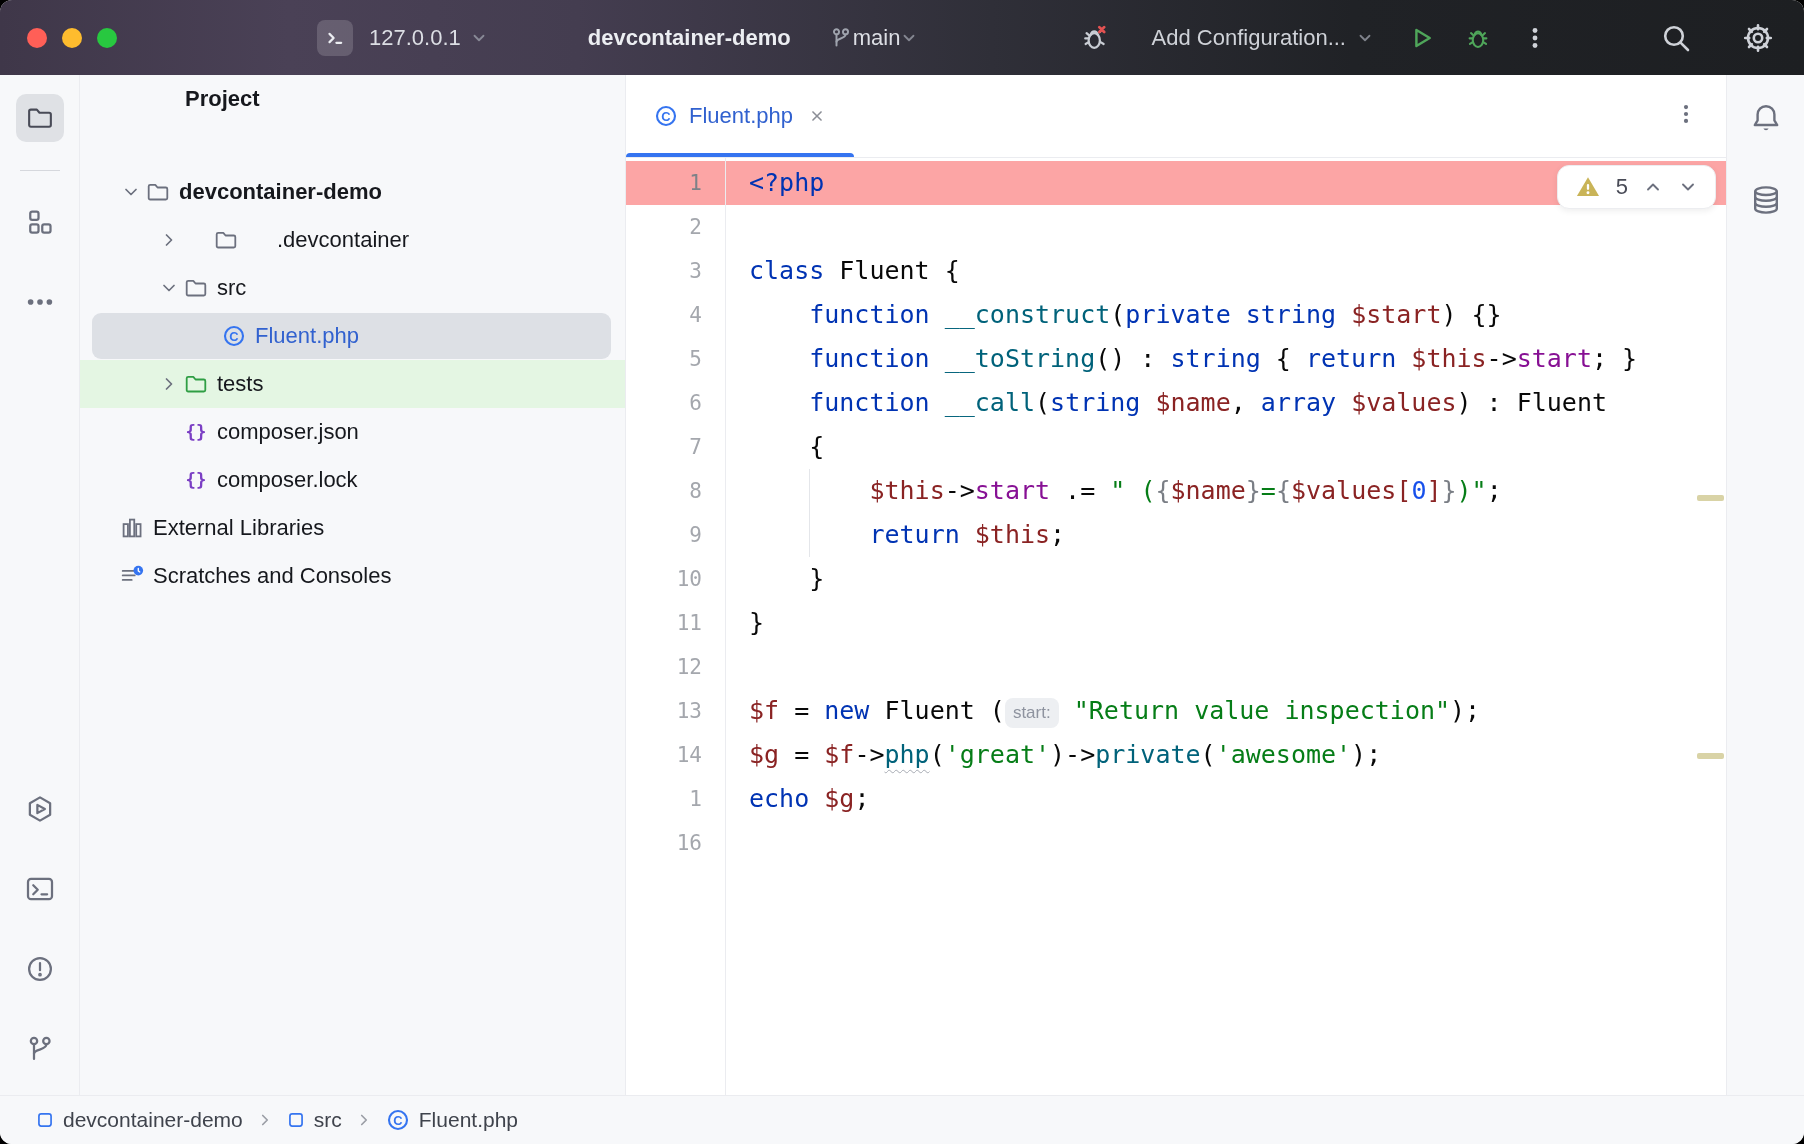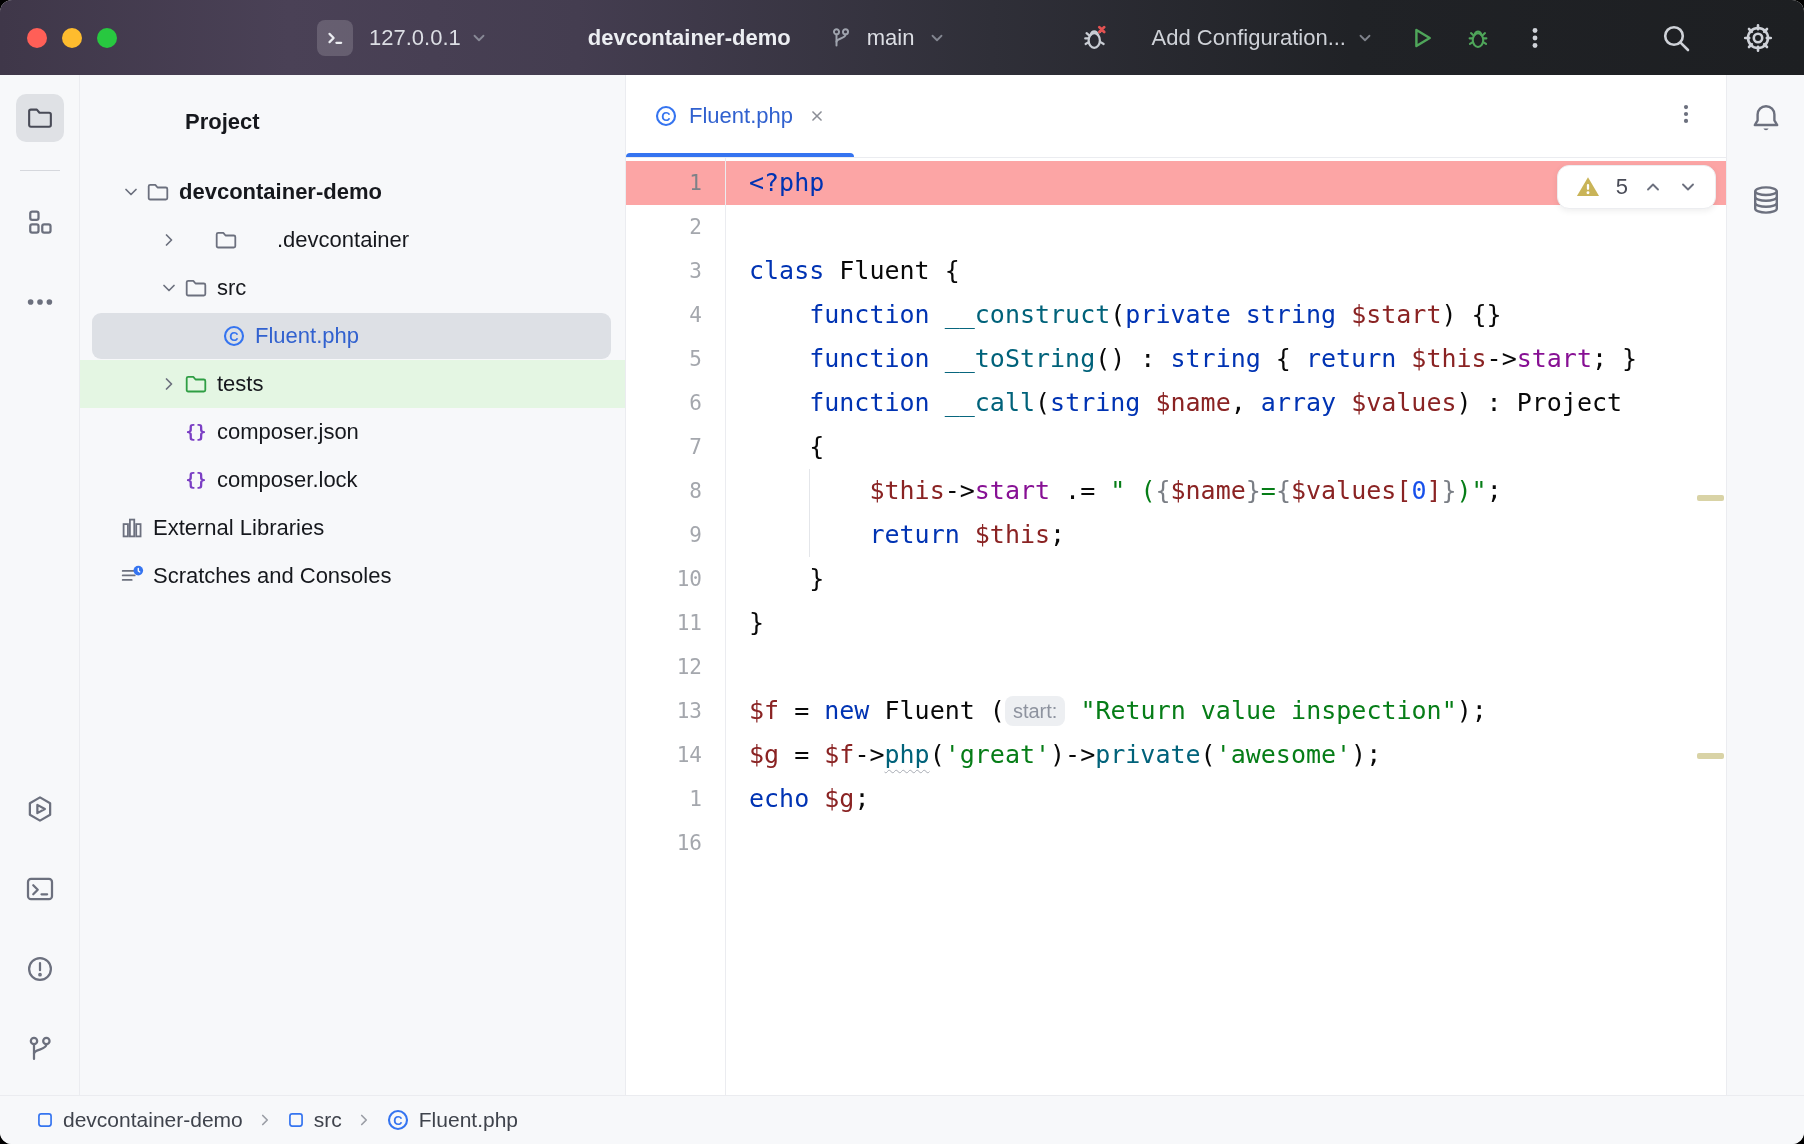--- a/index.html
+++ b/index.html
@@ -10,41 +10,41 @@
   .titlebar{position:absolute;top:0;left:0;right:0;height:75px;
     background:linear-gradient(90deg,#3f3749 0%,#4a4156 16%,#443d50 32%,#2f2f38 55%,#202226 75%,#1d1f22 100%);
     display:flex;align-items:center;color:#d6d8de;}
   .lights{display:flex;gap:15px;padding-left:27px;}
   .light{width:20px;height:20px;border-radius:50%;}
   .light.red{background:#ff5f57}.light.yellow{background:#febc2e}.light.green{background:#28c840}
   .tb-terminal{margin-left:200px;width:36px;height:36px;border-radius:8px;background:rgba(255,255,255,.16);
     display:flex;align-items:center;justify-content:center;}
   .tb-host{margin-left:16px;display:flex;align-items:center;gap:9px;font-size:22px;color:#dcdee4;}
   .tb-project{margin-left:100px;font-size:22px;font-weight:700;color:#eceef2;}
-  .tb-branch{margin-left:38px;display:flex;align-items:center;gap:14px;font-size:22px;color:#dcdee4;}
+  .tb-branch{margin-left:38px;display:flex;align-items:center;gap:0;font-size:22px;color:#dcdee4;}
   .tb-right{margin-left:auto;display:flex;align-items:center;padding-right:30px;}
   .tb-addcfg{display:flex;align-items:center;gap:10px;font-size:22px;color:#cfd2d8;margin-left:42px;}
   .tbi{display:flex;align-items:center;justify-content:center;cursor:default;}
   .chev{opacity:.75}
 
   
   .stripe-left{position:absolute;top:75px;left:0;width:79px;bottom:48px;background:#f7f8fa;border-right:1px solid #ebecf0;}
   .project-panel{position:absolute;top:75px;left:80px;width:545px;bottom:48px;background:#f7f8fa;border-right:1px solid #ebecf0;}
   .editor{position:absolute;top:75px;left:626px;right:78px;bottom:48px;background:#fff;}
   .stripe-right{position:absolute;top:75px;right:0;width:77px;bottom:48px;background:#f7f8fa;border-left:1px solid #ebecf0;}
   .statusbar{position:absolute;left:0;right:0;bottom:0;height:48px;background:#f7f8fa;border-top:1px solid #ebecf0;
     display:flex;align-items:center;padding:0 32px 0 36px;font-size:21px;color:#43454d;}
 
   
   .sicon{position:absolute;left:50%;transform:translateX(-50%);}
   .tool-active{width:48px;height:48px;border-radius:10px;background:#dfe1e5;display:flex;align-items:center;justify-content:center;}
   .stripe-div{position:absolute;left:50%;transform:translateX(-50%);width:40px;height:1px;background:#d6d8dd;}
 
   
-  .panel-header{position:absolute;top:34px;left:105px;font-size:22px;font-weight:700;color:#16181d;}
+  .panel-header{position:absolute;top:11px;left:105px;font-size:22px;font-weight:700;color:#16181d;}
   #tree{position:absolute;top:93px;left:0;right:0;}
   .row{position:relative;height:48px;display:flex;align-items:center;font-size:22px;color:#16181d;cursor:default;}
   .row > *{position:relative;z-index:1;}
   .row.selected::before{content:"";position:absolute;left:12px;right:14px;top:1px;bottom:1px;background:#dde0e5;border-radius:9px;z-index:0;}
   .row.green::before{content:"";position:absolute;left:0;right:0;top:0;bottom:0;background:#e4f6e3;z-index:0;}
   .t-chev{width:22px;height:22px;flex:0 0 22px;margin-right:4px;display:flex;align-items:center;justify-content:center;}
   .t-icon{width:24px;height:24px;flex:0 0 24px;margin-right:9px;display:flex;align-items:center;justify-content:center;}
   .t-label.bold{font-weight:700;}
   .t-label.blue{color:#3161cf;}
 
@@ -62,21 +62,21 @@
   .cl.current{background:#fca5a5;}
   #gutter{position:absolute;top:4px;left:0;width:76px;text-align:right;z-index:2;}
   .gn{height:44px;line-height:44px;font-family:"DejaVu Sans Mono",monospace;font-size:21px;color:#a4a7ad;}
   .gn.current{color:#7e8188;}
   .gutter-line{position:absolute;left:99px;top:0;bottom:0;width:1px;background:#ebecf0;z-index:2;}
   .indent-guide{position:absolute;left:183px;top:312px;height:88px;width:1px;background:#e4e6ea;z-index:1;}
   .k{color:#0033b3}.t{color:#080808}.f{color:#00627a}.m{color:#00627a}
   .v{color:#8a2323}.p{color:#871094}.s{color:#067d17}.n{color:#1750eb}.br{color:#7a7e85}
   .sq{text-decoration:underline;text-decoration-style:wavy;text-decoration-color:#a7abb3;text-decoration-thickness:1px;text-underline-offset:6px;}
   .hint{display:inline-block;background:#edeff2;color:#8e939f;border-radius:8px;
-        font-family:"Liberation Sans",sans-serif;font-size:20px;line-height:30px;padding:0 8px;vertical-align:1px;}
+        font-family:"Liberation Sans",sans-serif;font-size:17px;line-height:30px;padding:0 8px;vertical-align:1px;}
   .inspection-widget{position:absolute;top:8px;right:10px;height:42px;background:#fff;border:1px solid #ecedf0;
      border-radius:12px;box-shadow:0 2px 6px rgba(0,0,0,.07);display:flex;align-items:center;gap:15px;padding:0 17px;z-index:5;}
   .insp-count{font-size:22px;color:#494b57;}
   .stripe-mark{position:absolute;right:2px;width:27px;height:6px;background:#d9d3a6;border-radius:2px;z-index:4;}
   .mark1{top:338px;} .mark2{top:596px;}
 
   
   #breadcrumbs{display:flex;align-items:center;gap:13px;}
   .crumb{display:flex;align-items:center;gap:9px;color:#3f434c;}
   .crumb-sep{color:#9b9ea6;display:flex;}
@@ -350,21 +350,21 @@
       </span>
     </div>
     <div class="code-area">
       <div class="indent-guide"></div>
       <div id="code-lines">
           <div class="cl current"><span class="k">&lt;?php</span></div>
           <div class="cl"></div>
           <div class="cl"><span class="k">class</span><span class="t"> Fluent {</span></div>
           <div class="cl"><span class="t">    </span><span class="k">function</span><span class="t"> </span><span class="f">__construct</span><span class="t">(</span><span class="k">private</span><span class="t"> </span><span class="k">string</span><span class="t"> </span><span class="v">$start</span><span class="t">) {}</span></div>
           <div class="cl"><span class="t">    </span><span class="k">function</span><span class="t"> </span><span class="f">__toString</span><span class="t">() : </span><span class="k">string</span><span class="t"> { </span><span class="k">return</span><span class="t"> </span><span class="v">$this</span><span class="t">-&gt;</span><span class="p">start</span><span class="t">; }</span></div>
-          <div class="cl"><span class="t">    </span><span class="k">function</span><span class="t"> </span><span class="f">__call</span><span class="t">(</span><span class="k">string</span><span class="t"> </span><span class="v">$name</span><span class="t">, </span><span class="k">array</span><span class="t"> </span><span class="v">$values</span><span class="t">) : Project</span></div>
+          <div class="cl"><span class="t">    </span><span class="k">function</span><span class="t"> </span><span class="f">__call</span><span class="t">(</span><span class="k">string</span><span class="t"> </span><span class="v">$name</span><span class="t">, </span><span class="k">array</span><span class="t"> </span><span class="v">$values</span><span class="t">) : Fluent</span></div>
           <div class="cl"><span class="t">    {</span></div>
           <div class="cl"><span class="t">        </span><span class="v">$this</span><span class="t">-&gt;</span><span class="p">start</span><span class="t"> .= </span><span class="s">" (</span><span class="br">{</span><span class="v">$name</span><span class="br">}</span><span class="s">=</span><span class="br">{</span><span class="v">$values</span><span class="v">[</span><span class="n">0</span><span class="v">]</span><span class="br">}</span><span class="s">)"</span><span class="t">;</span></div>
           <div class="cl"><span class="t">        </span><span class="k">return</span><span class="t"> </span><span class="v">$this</span><span class="t">;</span></div>
           <div class="cl"><span class="t">    }</span></div>
           <div class="cl"><span class="t">}</span></div>
           <div class="cl"></div>
           <div class="cl"><span class="v">$f</span><span class="t"> = </span><span class="k">new</span><span class="t"> Fluent (</span><span class="hint">start:</span><span class="t"> </span><span class="s">"Return value inspection"</span><span class="t">);</span></div>
           <div class="cl"><span class="v">$g</span><span class="t"> = </span><span class="v">$f</span><span class="t">-&gt;</span><span class="m sq">php</span><span class="t">(</span><span class="s">'great'</span><span class="t">)-&gt;</span><span class="m">private</span><span class="t">(</span><span class="s">'awesome'</span><span class="t">);</span></div>
           <div class="cl"><span class="k">echo</span><span class="t"> </span><span class="v">$g</span><span class="t">;</span></div>
           <div class="cl"></div>

